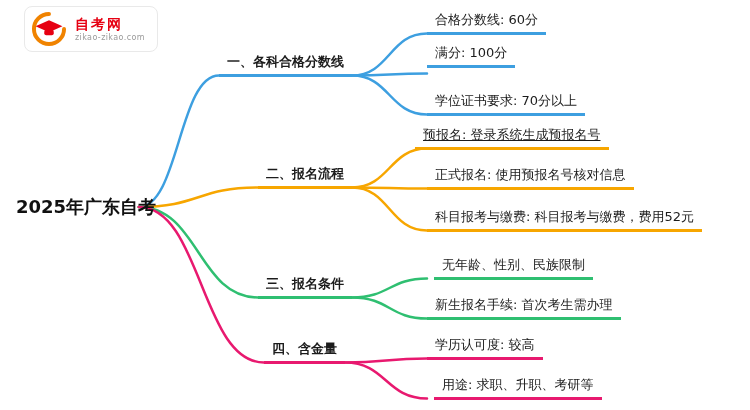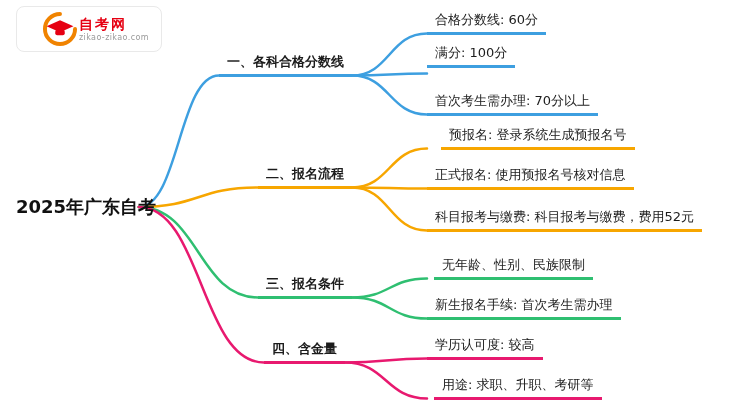--- a/index.html
+++ b/index.html
@@ -6,24 +6,24 @@
   body{
     width:750px;height:410px;background:#ffffff;overflow:hidden;
     font-family:"DejaVu Sans","Liberation Sans",sans-serif;
     position:relative;
   }
   #map{position:absolute;inset:0;width:750px;height:410px;}
   #links{position:absolute;left:0;top:0;pointer-events:none;}
 
   
   .logo{
-    position:absolute;left:16px;top:6px;
-    display:flex;align-items:center;
+    position:absolute;left:24px;top:6px;
+    display:flex;align-items:center;gap:7px;
     border:1px solid #e9e9e9;border-radius:8px;
-    padding:3px 12px 3px 24px;background:#fff;cursor:pointer;
+    padding:3px 12px 3px 5px;background:#fff;cursor:pointer;
   }
   .logo-icon{width:38px;height:38px;display:block;}
   .logo-title{color:#e60012;font-weight:bold;font-size:14px;letter-spacing:2px;line-height:17px;}
   .logo-sub{color:#9a9a9a;font-size:8px;line-height:10px;letter-spacing:.4px;}
 
   
   .node{
     position:absolute;white-space:nowrap;
     font-size:13px;color:#1c1c1c;line-height:20px;
     padding:3px 8px 2px 8px;
@@ -73,24 +73,24 @@
       <span class="logo-title" style="display:block">自考网</span>
       <span class="logo-sub" style="display:block">zikao-zikao.com</span>
     </span>
   </div>
 
   <div class="node" id="n-root" style="left:10px;top:193px;">2025年广东自考</div>
 
   <div class="node branch c-blue" id="n-b0" style="right:398px;top:49px;">一、各科合格分数线</div>
   <div class="node c-blue" id="n-b0c0" style="left:427px;top:7px;">合格分数线: 60分</div>
   <div class="node c-blue" id="n-b0c1" style="left:427px;top:40px;">满分: 100分</div>
-  <div class="node c-blue" id="n-b0c2" style="left:427px;top:88px;">首次考生需办理: 70分以上</div>
+  <div class="node c-blue" id="n-b0c2" style="left:427px;top:88px;">学位证书要求: 70分以上</div>
 
   <div class="node branch c-orange" id="n-b1" style="right:398px;top:161px;">二、报名流程</div>
-  <div class="node c-orange" id="n-b1c0" style="left:441px;top:122px;">预报名: 登录系统生成预报名号</div>
+  <div class="node c-orange" id="n-b1c0" style="left:415px;top:122px;text-decoration:underline;">预报名: 登录系统生成预报名号</div>
   <div class="node c-orange" id="n-b1c1" style="left:427px;top:162px;">正式报名: 使用预报名号核对信息</div>
   <div class="node c-orange" id="n-b1c2" style="left:427px;top:204px;">科目报考与缴费: 科目报考与缴费，费用52元</div>
 
   <div class="node branch c-green" id="n-b2" style="right:398px;top:271px;">三、报名条件</div>
   <div class="node c-green" id="n-b2c0" style="left:427px;top:252px;margin-left:7px;">无年龄、性别、民族限制</div>
   <div class="node c-green" id="n-b2c1" style="left:427px;top:292px;">新生报名手续: 首次考生需办理</div>
 
   <div class="node branch c-pink" id="n-b3" style="right:405px;top:336px;">四、含金量</div>
   <div class="node c-pink" id="n-b3c0" style="left:427px;top:332px;">学历认可度: 较高</div>
   <div class="node c-pink" id="n-b3c1" style="left:434px;top:372px;">用途: 求职、升职、考研等</div>

